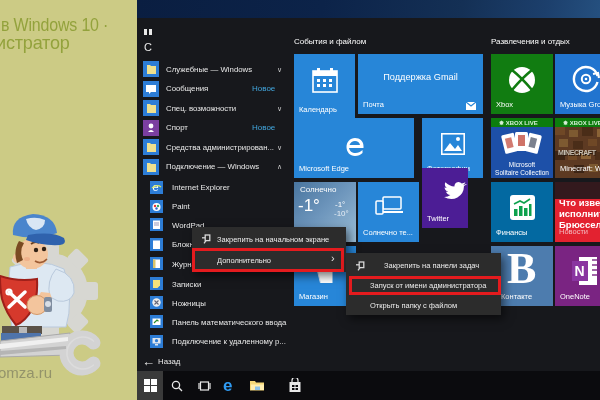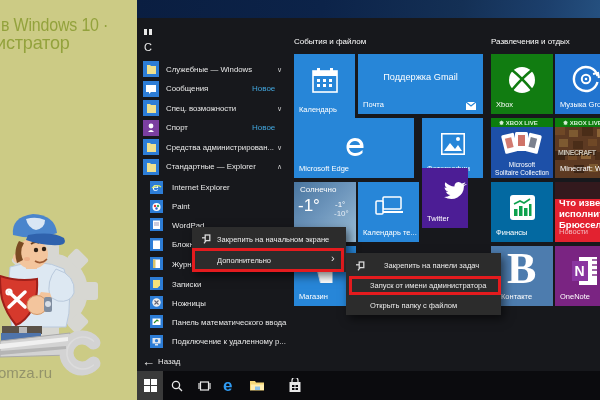--- a/index.html
+++ b/index.html
@@ -170,21 +170,21 @@
 
     <svg class="abs ic16" style="left:143px;top:139px" viewBox="0 0 16 16">
         <path d="M4,4 h3 l1,1 h5 v8 h-9 z" fill="#efe08e"></path>
       </svg>
     <div class="abs row" style="left:166px;top:138.5px">Средства администрирован...</div>
     <div class="abs row chev" style="left:277px;top:138.5px">∨</div>
 
     <svg class="abs ic16" style="left:143px;top:158.5px" viewBox="0 0 16 16">
         <path d="M4,4 h3 l1,1 h5 v8 h-9 z" fill="#efe08e"></path>
       </svg>
-    <div class="abs row" style="left:166px;top:158px">Стандартные — Explorer</div>
+    <div class="abs row" style="left:166px;top:158px">Подключение — Windows</div>
     <div class="abs row chev" style="left:277px;top:158px">∧</div>
 
     <div class="abs ic13" style="left:150px;top:181px"></div>
     <svg class="abs" style="left:150px;top:181px" width="13" height="13" viewBox="0 0 13 13">
         <text x="2.6" y="10" font-size="11" fill="#fff" font-family="Liberation Sans">e</text>
         <path d="M2,7 q5,-4 9,-1" stroke="#d8e860" stroke-width="1.2" fill="none"></path>
       </svg>
     <div class="abs row" style="left:172px;top:179px">Internet Explorer</div>
 
     <div class="abs ic13" style="left:150px;top:199.5px"></div>
@@ -302,21 +302,21 @@
       <div class="abs" style="left:41px;top:18px;color:#fff;font-size:8px">-1°</div>
       <div class="abs" style="left:40px;top:27px;color:#e6edf4;font-size:8px">-10°</div>
     </div>
 
     <div class="abs tile blue" style="left:358px;top:182px;width:61px;height:60px">
       <svg class="abs" style="left:17px;top:13px" width="28" height="24" viewBox="0 0 28 24">
         <rect x="8" y="2" width="18" height="12" rx="1" fill="none" stroke="#fff" stroke-width="1.5"></rect>
         <rect x="5" y="16" width="23" height="2" fill="#fff"></rect>
         <rect x="1" y="6" width="7" height="13" rx="1" fill="#2786d8" stroke="#fff" stroke-width="1.5"></rect>
       </svg>
-      <div class="tlab">Календарь те...</div>
+      <div class="tlab">Солнечно те...</div>
     </div>
 
     <div class="abs tile" style="left:422px;top:168px;width:46px;height:60px;background:#4c1d95">
       <svg class="abs" style="left:17px;top:12px" width="28" height="26" viewBox="0 0 28 26">
         <path d="M27,4 q-1.5,1 -3,1.2 q2,-1.4 2.4,-3 q-1.8,1 -3.6,1.4 q-1.8-2 -4.4-1.4 q-3,0.8 -3,4.4 q-5,-0.4 -9,-4.4 q-1.6,3.4 1.4,5.6 q-1.2,0 -2.2,-0.6 q0,3.4 3.6,4.4 q-1.2,0.3 -2.2,0.1 q1,3 4.4,3.2 q-3,2.3 -6.4,2 q7,4 13.4,0.6 q6.4,-3.4 6.6,-11.4 q1.6,-1 3,-2.1 z" fill="#fff"></path>
       </svg>
       <div class="tlab">Twitter</div>
     </div>
 
     <div class="abs tile blue" style="left:294px;top:246px;width:62px;height:60px">

